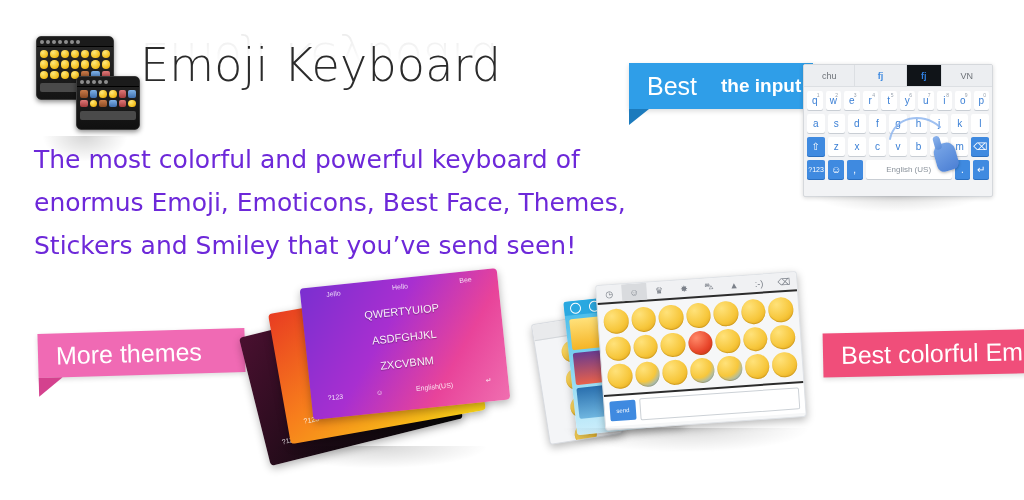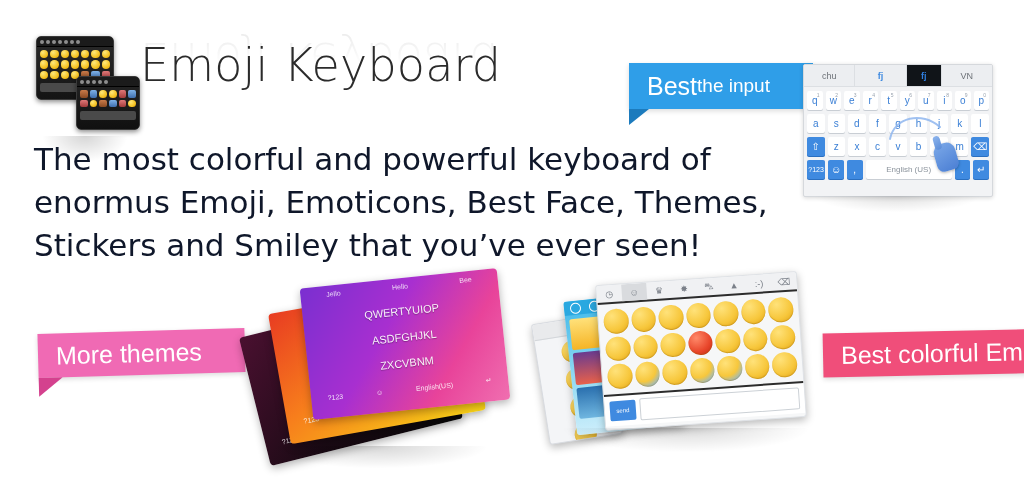--- a/index.html
+++ b/index.html
@@ -43,31 +43,31 @@
   .title-reflect{position:absolute;left:140px;top:86px;
     font-size:46px;font-weight:300;white-space:nowrap;
     font-family:"DejaVu Sans","Liberation Sans",sans-serif;
     color:rgba(40,40,40,.17);transform:scaleY(-1);transform-origin:top left;
     -webkit-mask-image:linear-gradient(to top,rgba(0,0,0,.55),rgba(0,0,0,0) 62%);
     mask-image:linear-gradient(to top,rgba(0,0,0,.55),rgba(0,0,0,0) 62%);
     pointer-events:none;}
 
   
   .desc{position:absolute;left:34px;top:138px;width:600px;
-    font-size:31px;line-height:43px;color:#0f172a;font-weight:400;
+    font-size:25px;line-height:43px;color:#6d28d9;font-weight:400;
     font-family:"DejaVu Sans","Liberation Sans",sans-serif;}
   .desc div{white-space:nowrap;}
 
   
   .ribbon{position:absolute;}
   .ribbon .band{position:relative;display:flex;align-items:center;
     padding:0 18px;color:#fff;white-space:nowrap;
     box-shadow:0 2px 5px rgba(0,0,0,.14);}
   .ribbon .band .big{font-size:25px;font-weight:400;}
-  .ribbon .band .small{font-size:19px;font-weight:400;margin-left:0;}
+  .ribbon .band .small{font-size:19px;font-weight:700;margin-left:24px;}
   .tail{position:absolute;width:0;height:0;}
 
   
   #ribbon-slide{left:629px;top:63px;}
   #ribbon-slide .band{height:46px;width:148px;background:#2f9ee8;}
   #ribbon-slide .tail{left:0;top:46px;
     border-left:20px solid #1c7bbd;border-bottom:16px solid transparent;}
 
   
   #ribbon-themes{left:38px;top:331px;transform:rotate(-1.6deg);}
@@ -237,21 +237,21 @@
     </div>
     <div class="icon-shadow"></div>
   </div>
 
   <div class="title">Emoji Keyboard</div>
   <div class="title-reflect">Emoji Keyboard</div>
 
   <div class="desc">
     <div>The most colorful and powerful keyboard of</div>
     <div>enormus Emoji, Emoticons, Best Face, Themes,</div>
-    <div>Stickers and Smiley that you’ve ever seen!</div>
+    <div>Stickers and Smiley that you’ve send seen!</div>
   </div>
 
   <div class="ribbon" id="ribbon-slide">
     <div class="band">
       <span class="big">Best</span>
       <span class="small">the input</span>
     </div>
     <div class="tail"></div>
   </div>
 

